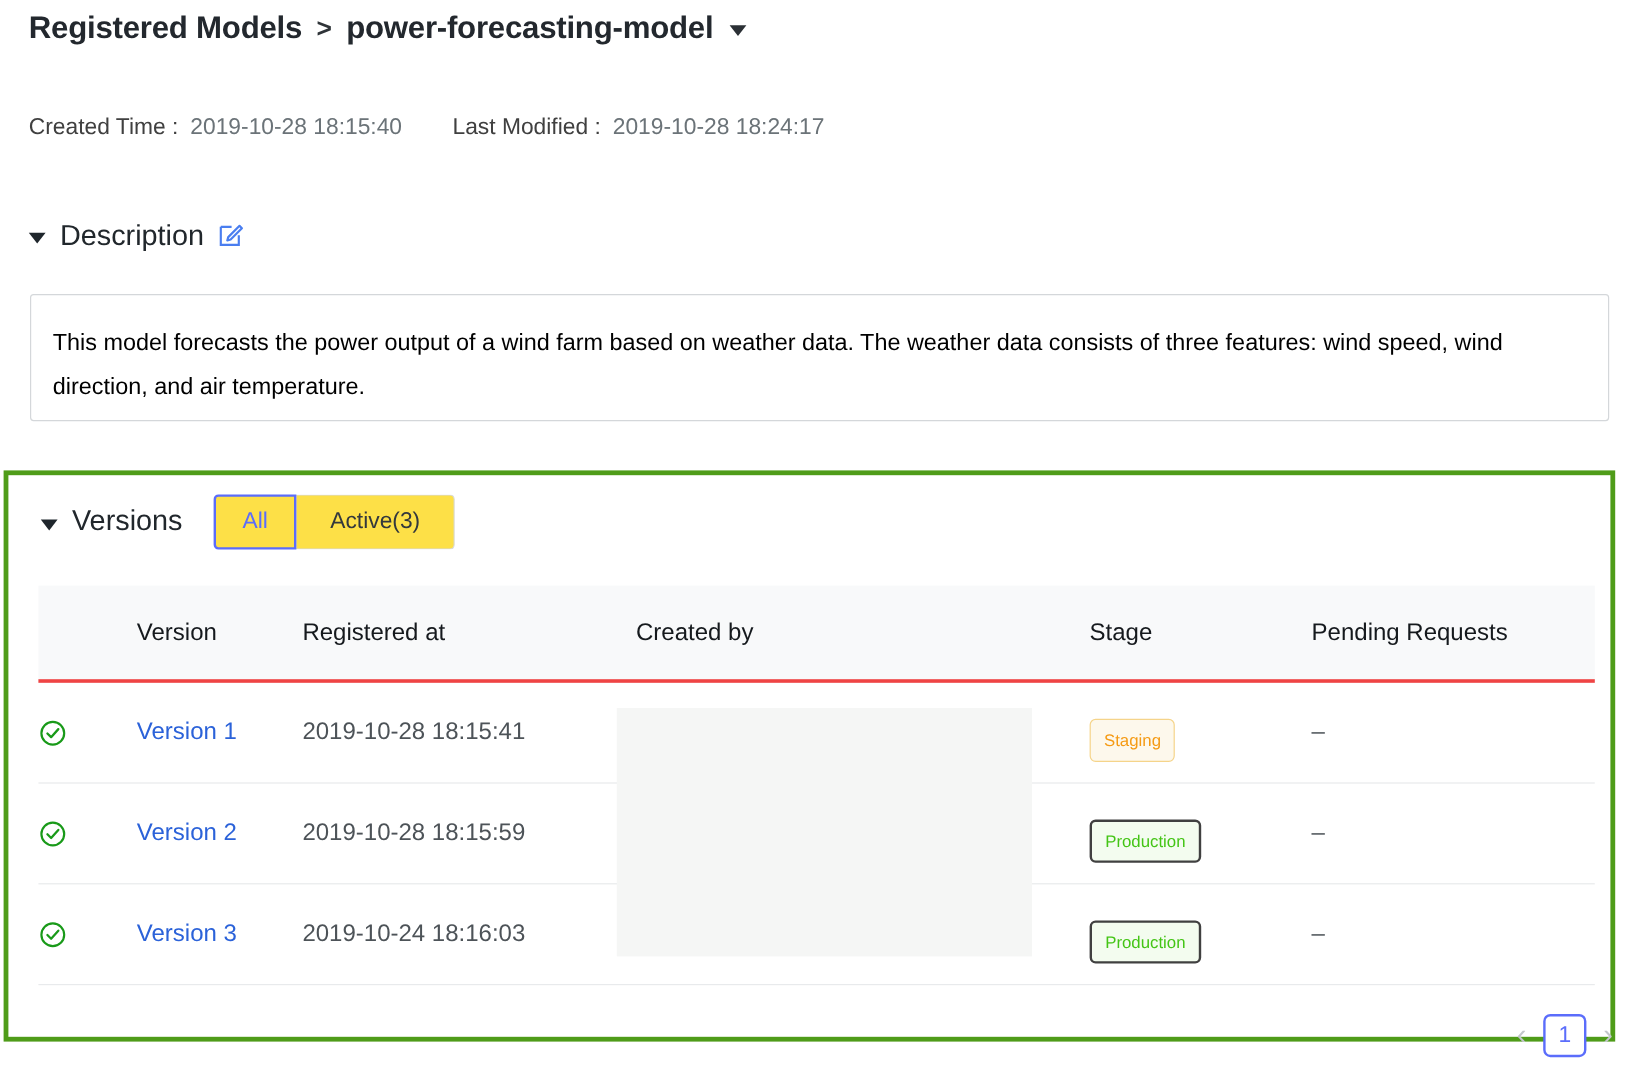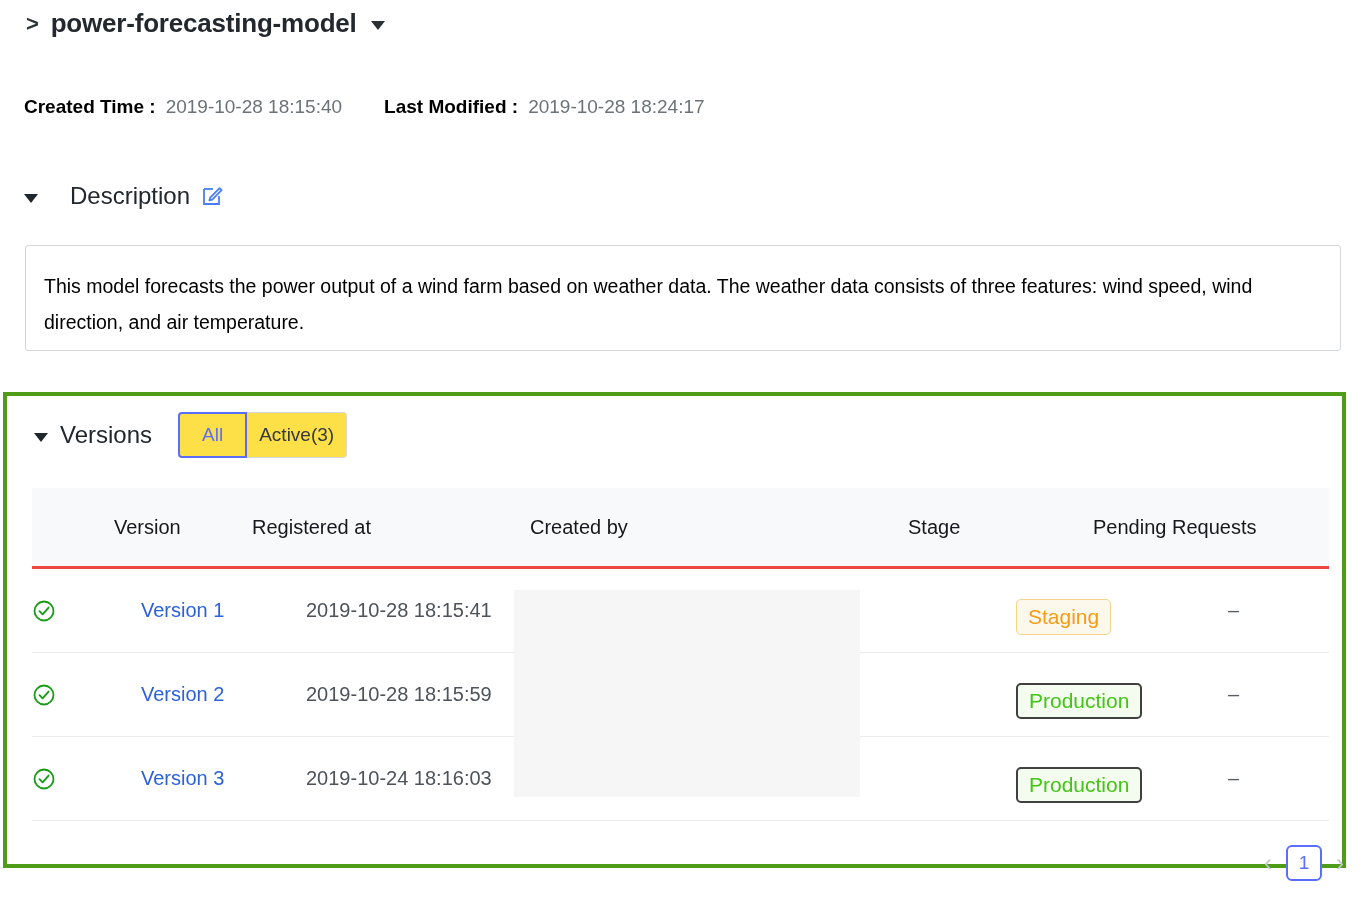--- a/index.html
+++ b/index.html
@@ -51,23 +51,22 @@
   
   .meta-row {
     position: absolute;
     left: 24px;
     top: 96px;
     display: flex;
     align-items: baseline;
     font-size: 19px;
   }
   .meta-label {
-    color: #000000;
-    white-space: nowrap;
-    font-weight: bold;
+    color: #404040;
+    white-space: nowrap;
   }
   .meta-value {
     color: #6b7378;
     margin-left: 10px;
     white-space: nowrap;
   }
   .meta-gap { width: 42px; }
 
   
   .desc-head {
@@ -81,21 +80,20 @@
   .tri-down {
     width: 0; height: 0;
     border-left: 7px solid transparent;
     border-right: 7px solid transparent;
     border-top: 9px solid #1f262c;
     margin-top: 4px;
   }
   .desc-title {
     font-size: 24px;
     color: #21272c;
-    margin-left: 20px;
   }
   .edit-icon { display: block; margin-top: 2px; cursor: pointer; }
 
   .desc-box {
     position: absolute;
     left: 25px;
     top: 245px;
     width: 1316px;
     height: 106px;
     box-sizing: border-box;
@@ -150,21 +148,21 @@
     cursor: pointer;
     user-select: none;
   }
   .tab:first-child {
     border-radius: 4px 0 0 4px;
     padding: 0 22px;
   }
   .tab:last-child {
     border-radius: 0 4px 4px 0;
     border-left: none;
-    padding: 0 12px;
+    padding: 0 28px;
   }
   .tab.active {
     border: 2px solid #5b6dfb;
     color: #5b6dfb;
     z-index: 2;
   }
 
   
   .tbl {
     position: absolute;
@@ -182,21 +180,20 @@
   .tbl-head .cell {
     font-size: 20px;
     color: #15191d;
   }
   .row {
     display: flex;
     align-items: center;
     height: 83px;
     border-bottom: 1px solid #e8eaec;
     background: transparent;
-    gap: 27px;
   }
   .row:last-child { border-bottom: 1px solid #e8eaec; }
 
   .c-icon   { width: 82px; flex: 0 0 82px; display:flex; align-items:center; }
   .c-ver    { width: 138px; flex: 0 0 138px; }
   .c-reg    { width: 278px; flex: 0 0 278px; }
   .c-by     { width: 378px; flex: 0 0 378px; }
   .c-stage  { width: 185px; flex: 0 0 185px; }
   .c-pend   { flex: 1 1 auto; }
 
@@ -215,21 +212,21 @@
     font-size: 20px;
     color: #585e63;
   }
   .badge {
     display: inline-flex;
     align-items: center;
     justify-content: center;
     box-sizing: border-box;
     height: 36px;
     padding: 0 11px;
-    font-size: 21px;
+    font-size: 14px;
     border-radius: 5px;
     white-space: nowrap;
     margin-top: 12px;
   }
   .badge.staging {
     color: #f59b15;
     background: #fdf8ec;
     border: 1px solid #f5d48a;
   }
   .badge.production {
@@ -276,20 +273,21 @@
     color: #5b6dfb;
     font-size: 19px;
     cursor: pointer;
     background: #fff;
   }
 </style>
 </head>
 <body>
 
 <div class="breadcrumb">
+  <span class="crumb-root">Registered Models</span>
   <span class="crumb-sep">&gt;</span>
   <span class="crumb-current">power-forecasting-model</span>
   <span class="caret-down"></span>
 </div>
 
 <div class="meta-row">
   <span class="meta-label">Created Time :</span>
   <span class="meta-value">2019-10-28 18:15:40</span>
   <span class="meta-gap"></span>
   <span class="meta-label">Last Modified :</span>

